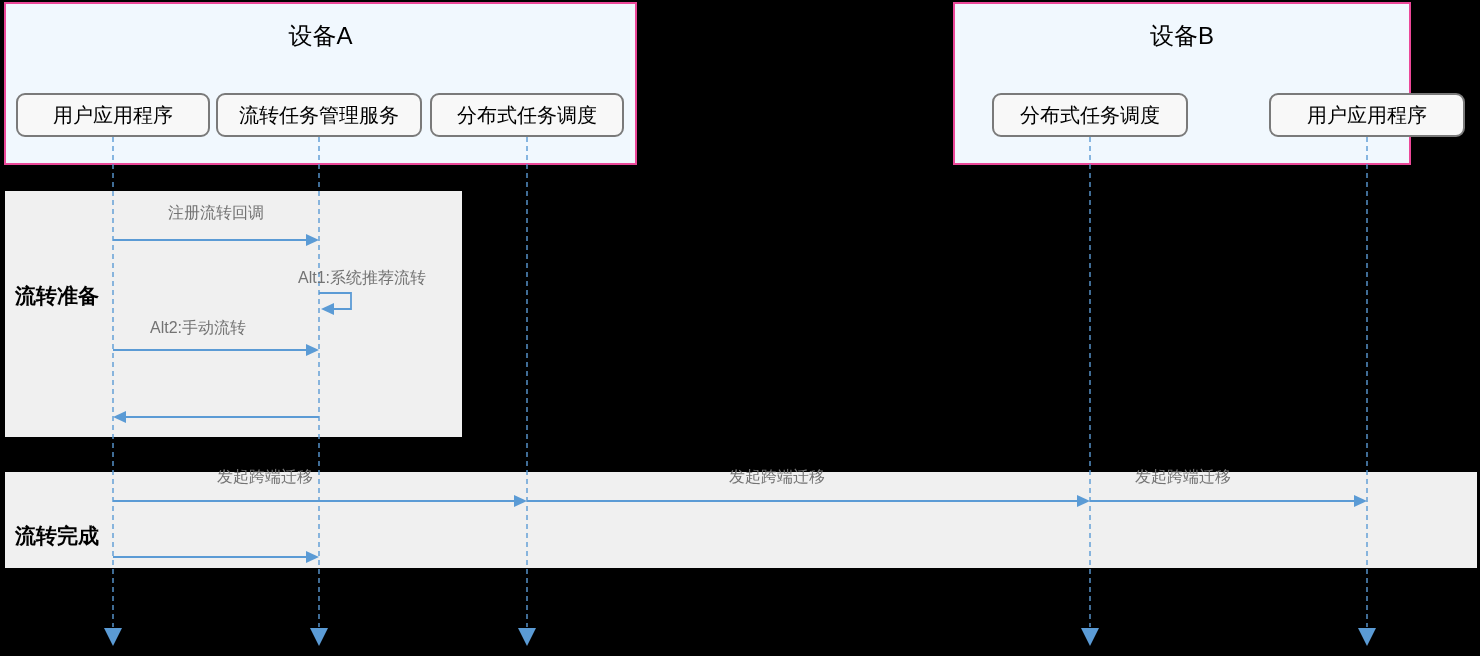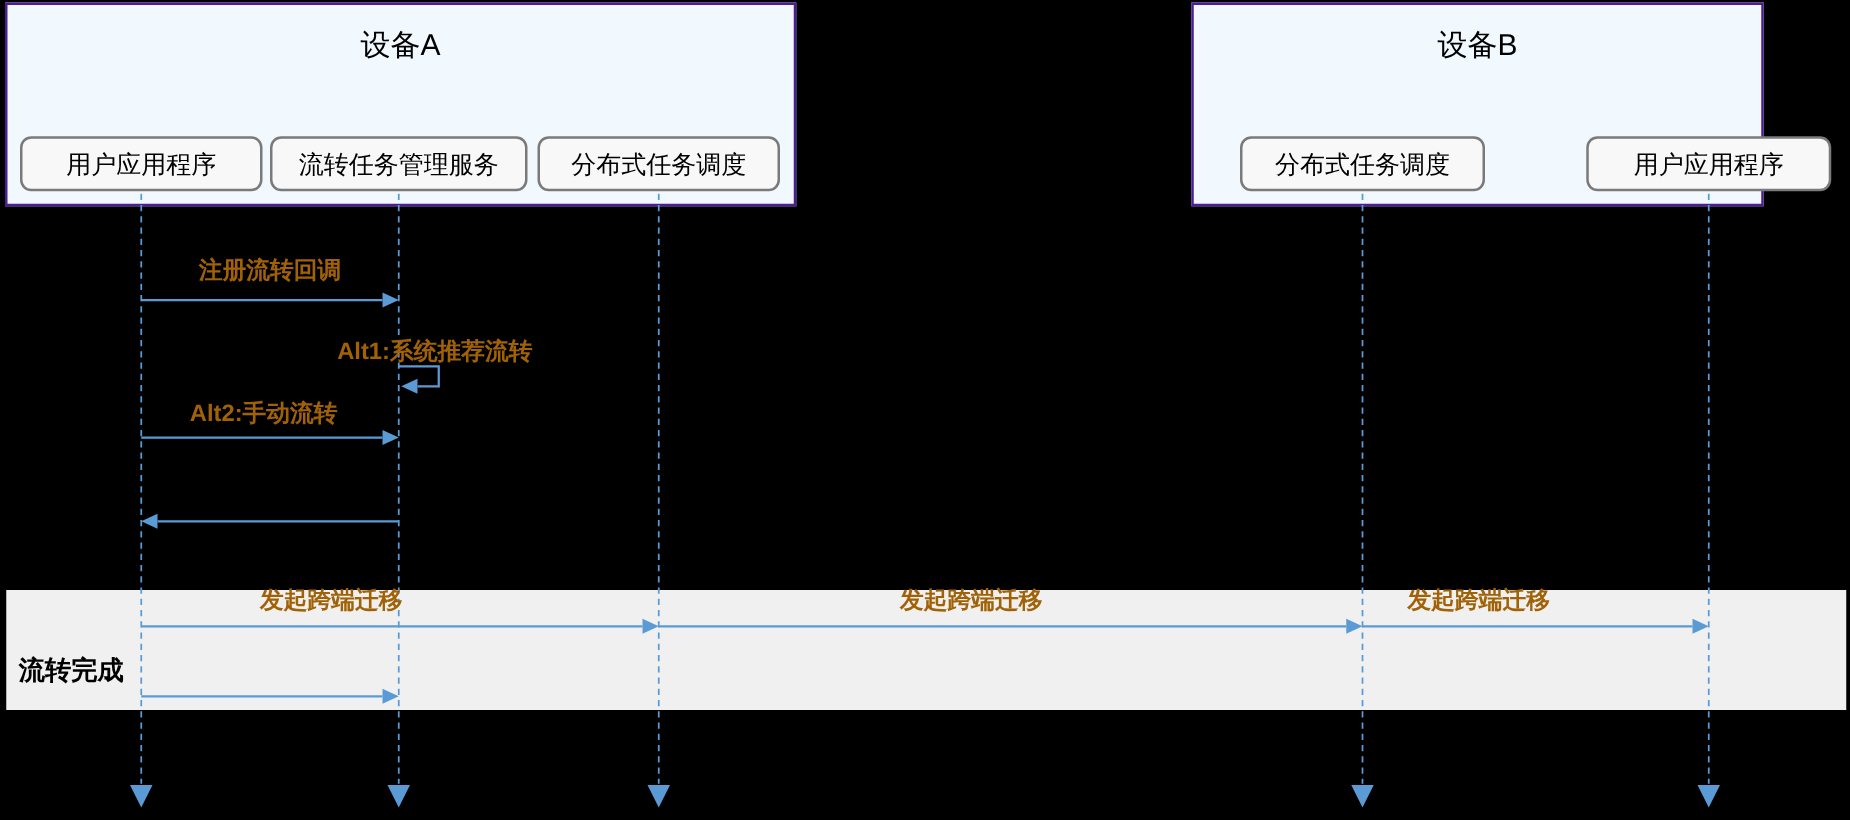--- a/index.html
+++ b/index.html
@@ -1,50 +1,53 @@
 <!DOCTYPE html>
 <html><head>
 <meta charset="utf-8">
 <style>
   html,body{margin:0;padding:0;background:#000;}
   .stage{
     position:relative;width:1480px;height:656px;background:#000000;
     font-family:"Liberation Sans","DejaVu Sans",sans-serif;overflow:hidden;
   }
   .device{
-    position:absolute;background:#f1f8fe;border:2px solid #4c1d95;box-sizing:border-box;z-index:1;
+    position:absolute;background:#f1f8fe;border:2px solid #ec4899;box-sizing:border-box;z-index:1;
   }
   .device-title{
     position:absolute;top:16px;left:0;right:0;text-align:center;
     font-size:24px;color:#000;z-index:1;
   }
   .participant{
-    position:absolute;top:109px;height:44px;background:#f8f8f8;border:2px solid #7a7a7a;
+    position:absolute;top:93px;height:44px;background:#f8f8f8;border:2px solid #7a7a7a;
     border-radius:9px;box-sizing:border-box;display:flex;align-items:center;justify-content:center;
     font-size:20px;color:#000;z-index:3;white-space:nowrap;
   }
   .band{position:absolute;background:#f0f0f0;z-index:1;}
   .band-label{position:absolute;left:10px;font-size:21px;font-weight:bold;color:#000;white-space:nowrap;}
-  .msg{position:absolute;font-size:19px;color:#a16207;text-align:center;z-index:3;white-space:nowrap;font-weight:bold;}
+  .msg{position:absolute;font-size:16px;color:#737373;text-align:center;z-index:3;white-space:nowrap;}
   .msg.right-align{text-align:right;}
   svg.layer{position:absolute;left:0;top:0;z-index:2;pointer-events:none;}
 </style>
 </head>
 <body>
 
 <div class="stage">
 
   <div class="device" style="left:4px;top:2px;width:633px;height:163px">
     <div class="device-title">设备A</div>
   </div>
 
   <div class="device" style="left:953px;top:2px;width:458px;height:163px">
     <div class="device-title">设备B</div>
   </div>
 
+  <div class="band" style="left:5px;top:191px;width:457px;height:246px">
+    <div class="band-label" style="top:91px">流转准备</div>
+  </div>
 
   <div class="band" style="left:5px;top:472px;width:1472px;height:96px">
     <div class="band-label" style="top:50px">流转完成</div>
   </div>
 
   <svg class="layer" width="1480" height="656" viewBox="0 0 1480 656">
 
     <line x1="113" y1="137" x2="113" y2="627" stroke="#5b9bd5" stroke-width="1.4" stroke-dasharray="5,4"></line>
     <line x1="319" y1="137" x2="319" y2="627" stroke="#5b9bd5" stroke-width="1.4" stroke-dasharray="5,4"></line>
     <line x1="527" y1="137" x2="527" y2="627" stroke="#5b9bd5" stroke-width="1.4" stroke-dasharray="5,4"></line>
@@ -99,18 +102,18 @@
   </svg>
 
   <div class="participant" style="left:16px;width:194px">用户应用程序</div>
   <div class="participant" style="left:216px;width:206px">流转任务管理服务</div>
   <div class="participant" style="left:430px;width:194px">分布式任务调度</div>
   <div class="participant" style="left:992px;width:196px">分布式任务调度</div>
   <div class="participant" style="left:1269px;width:196px">用户应用程序</div>
 
   <div class="msg" style="left:113px;width:206px;top:203px">注册流转回调</div>
   <div class="msg right-align" style="left:226px;width:200px;top:268px">Alt1:系统推荐流转</div>
-  <div class="msg" style="left:108px;width:206px;top:318px">Alt2:手动流转</div>
+  <div class="msg" style="left:95px;width:206px;top:318px">Alt2:手动流转</div>
   <div class="msg" style="left:155px;width:220px;top:467px">发起跨端迁移</div>
   <div class="msg" style="left:667px;width:220px;top:467px">发起跨端迁移</div>
   <div class="msg" style="left:1073px;width:220px;top:467px">发起跨端迁移</div>
 
 </div>
 
 </body></html>

